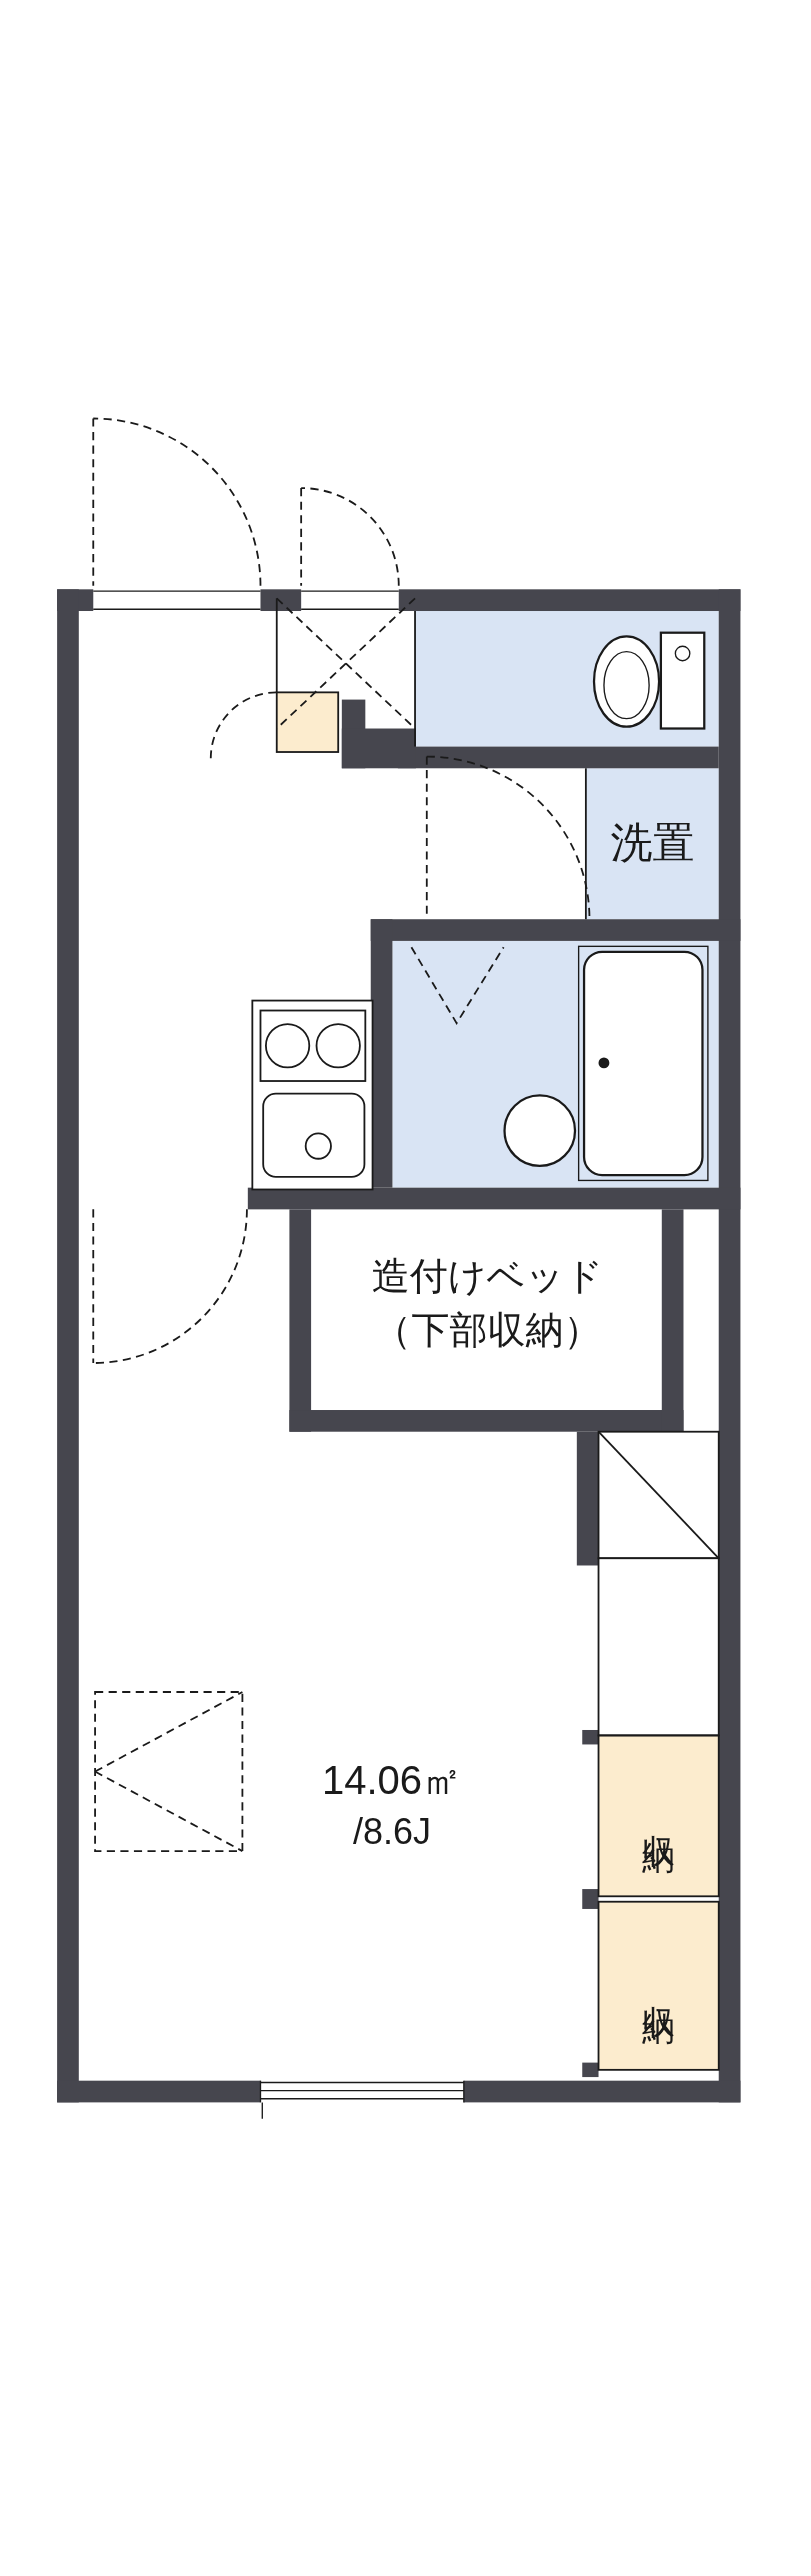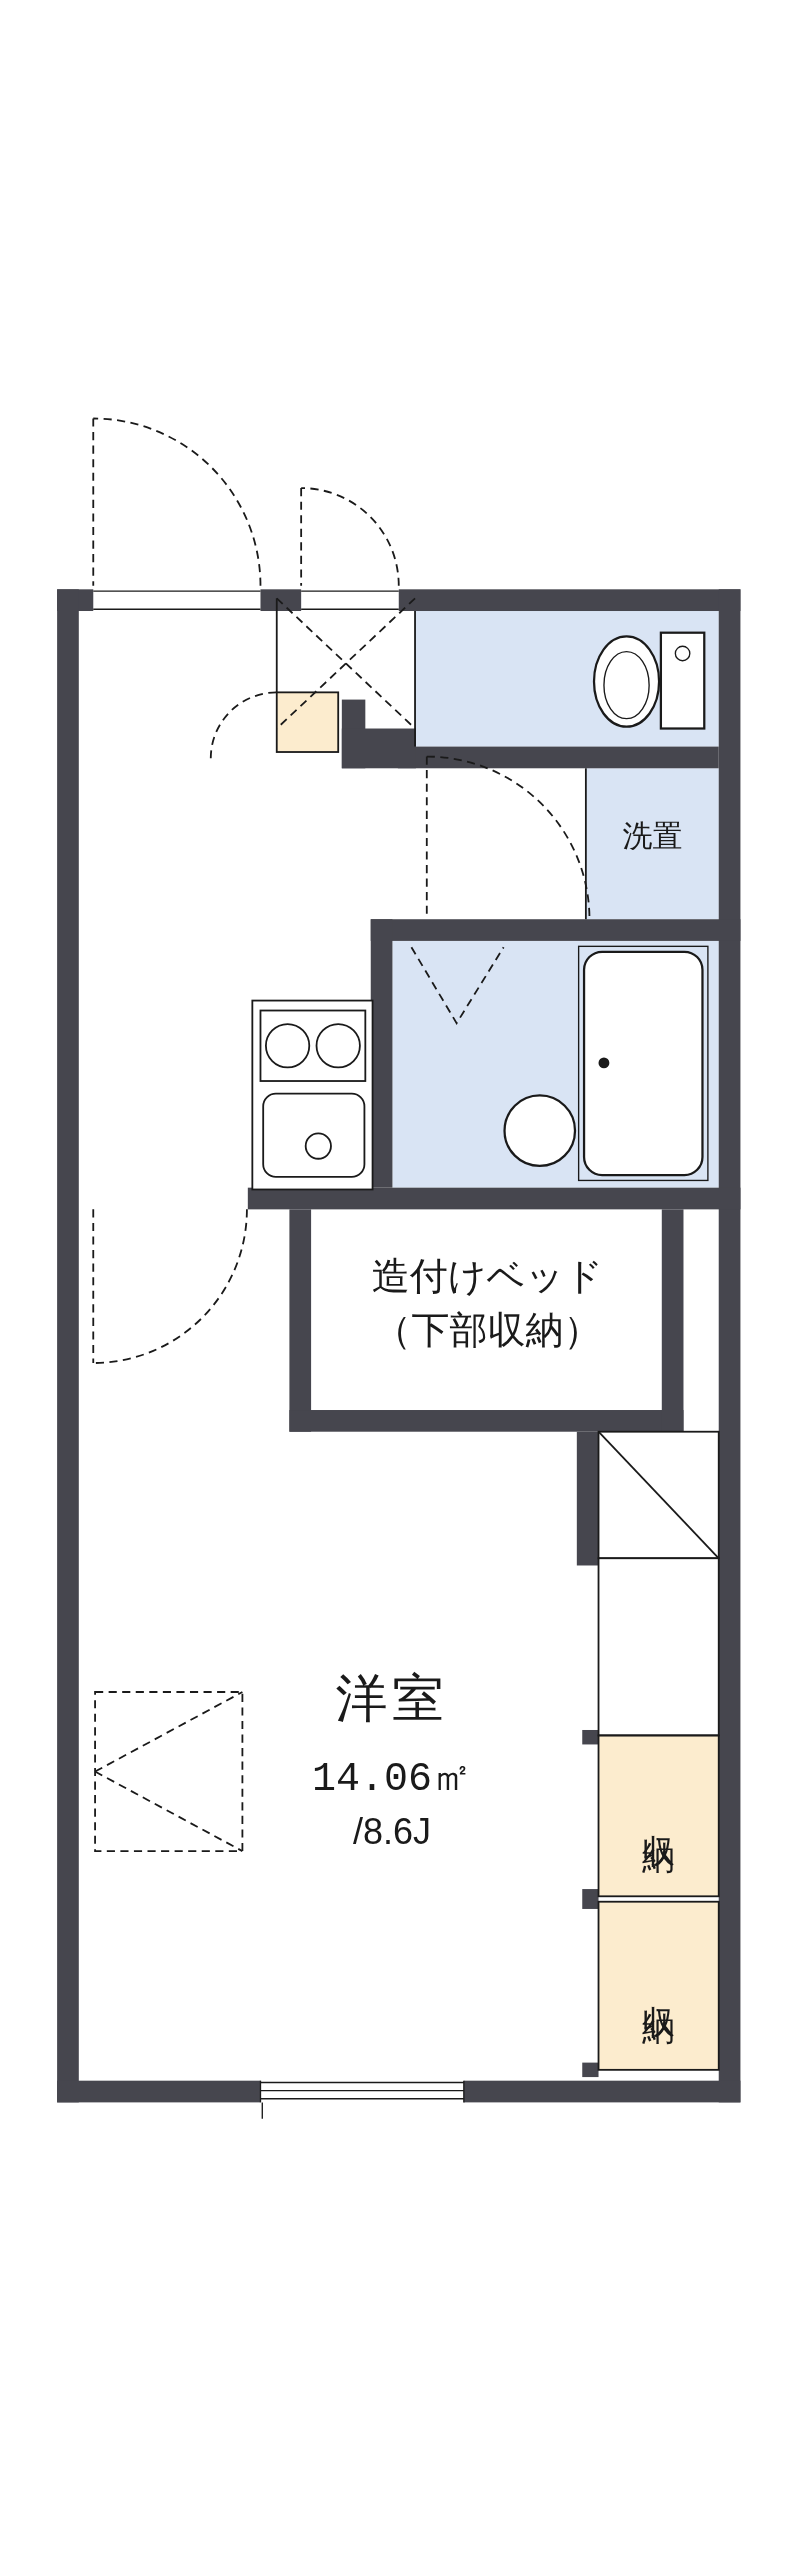--- a/index.html
+++ b/index.html
@@ -20,25 +20,25 @@
   svg{position:absolute;left:0;top:0;}
   .wall{fill:var(--wall);}
   .blue{fill:var(--blue);}
   .cream{fill:var(--cream);}
   .whitebox{fill:#ffffff;stroke:var(--line);stroke-width:2;}
   .ln{stroke:var(--line);stroke-width:2;fill:none;}
   .lnthin{stroke:var(--line);stroke-width:1.5;fill:none;}
   .lnf{fill:#ffffff;stroke:var(--line);stroke-width:2.5;}
   .dash{stroke:var(--line);stroke-width:2;fill:none;stroke-dasharray:9 6;}
   .label{position:absolute;text-align:center;line-height:1.15;}
-  .lbl-laundry{left:586px;top:819px;width:133px;font-size:30px;}
+  .lbl-laundry{left:586px;top:819px;width:133px;font-size:42px;}
   .lbl-bed1{left:313px;top:1255px;width:349px;font-size:38px;}
   .lbl-bed2{left:313px;top:1309px;width:349px;font-size:38px;}
   .lbl-room{left:211px;top:1669px;width:362px;font-size:52px;letter-spacing:4.5px;}
-  .lbl-sqm{left:211px;top:1757px;width:362px;font-size:40px;font-family:Liberation Mono, monospace;}
+  .lbl-sqm{left:211px;top:1757px;width:362px;font-size:40px;}
   .lbl-jo{left:211px;top:1811px;width:362px;font-size:36px;}
   .closet-box{position:absolute;display:flex;align-items:center;justify-content:center;}
   .closet-1{left:598px;top:1735px;width:120px;height:161px;}
   .closet-2{left:598px;top:1902px;width:120px;height:168px;}
   .vtext{writing-mode:vertical-rl;text-orientation:upright;font-size:33px;letter-spacing:7.2px;}
 </style>
 </head>
 <body>
 
 <div id="canvas">
@@ -152,21 +152,20 @@
       <line class="dash" x1="103" y1="1338" x2="103" y2="1508"></line>
 
       <path class="dash" d="M105,1872 H268 V2048 H105 Z"></path>
       <path class="dash" d="M105,1960 L268,1872 M105,1960 L268,2048"></path>
     </g>
   </svg>
 
   <div class="label lbl-laundry">洗置</div>
   <div class="label lbl-bed1">造付けベッド</div>
   <div class="label lbl-bed2">（下部収納）</div>
-  <div class="label lbl-room">洋室</div>
   <div class="label lbl-sqm">14.06㎡</div>
   <div class="label lbl-jo">/8.6J</div>
   <div class="closet-box closet-1">
     <span class="vtext">収納</span>
   </div>
   <div class="closet-box closet-2">
     <span class="vtext">収納</span>
   </div>
 </div>
 

